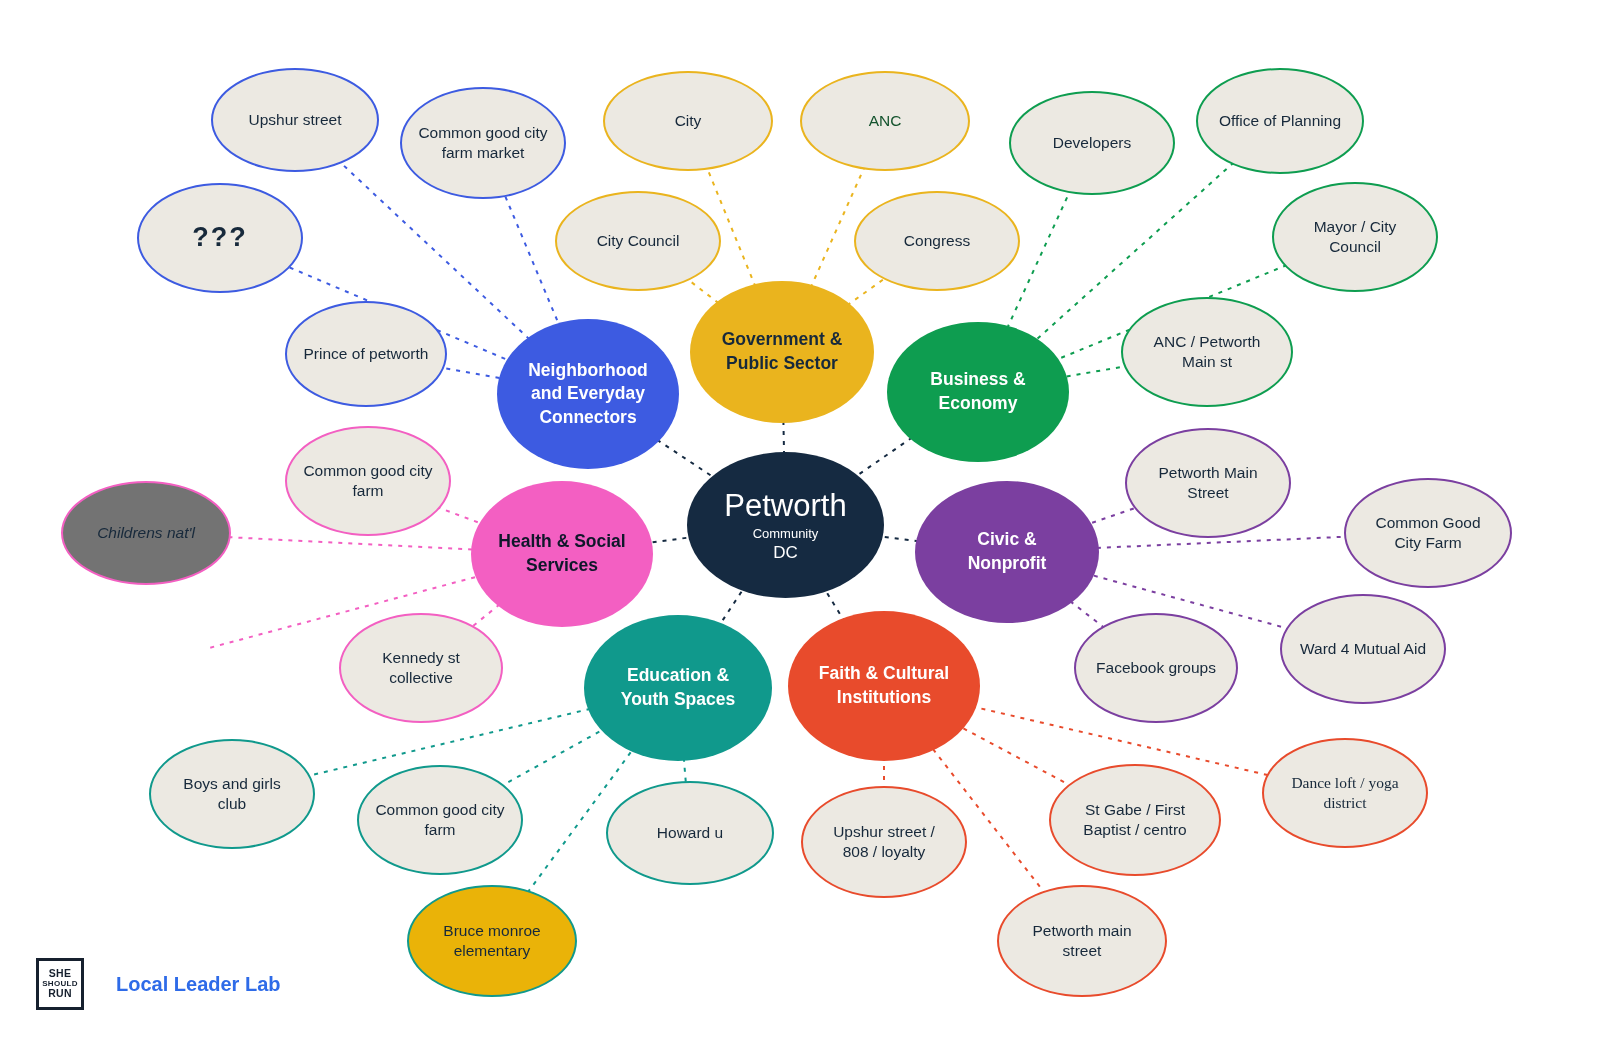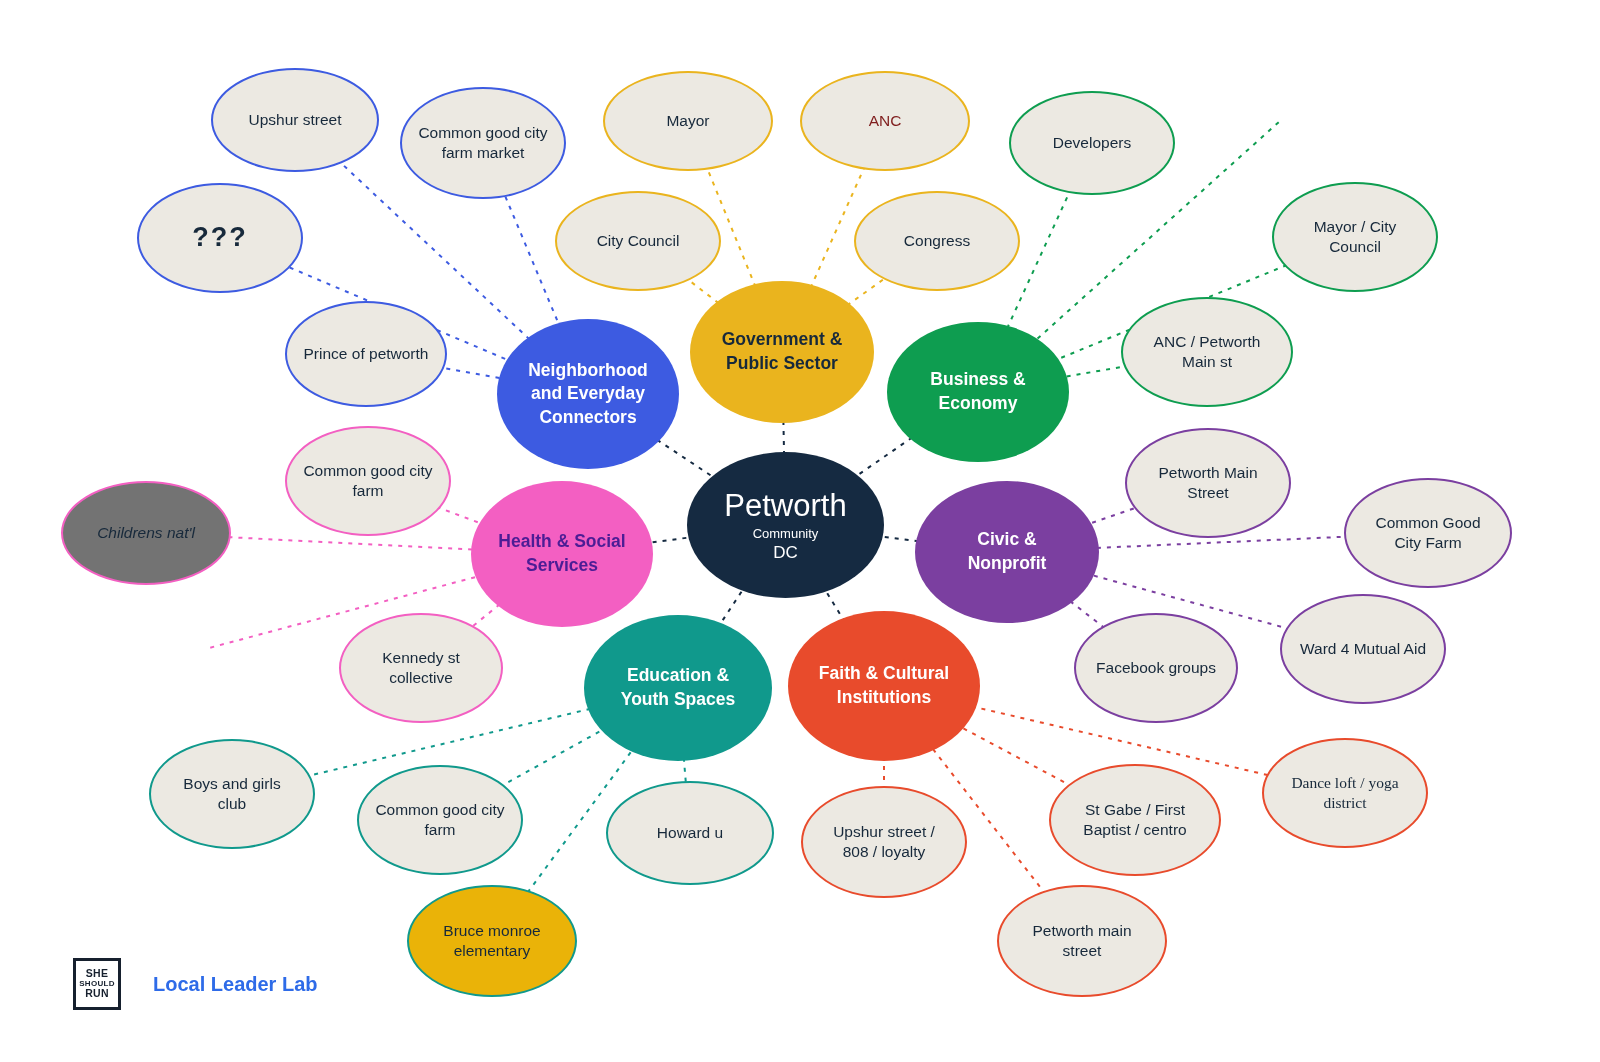--- a/index.html
+++ b/index.html
@@ -26,21 +26,21 @@
     background:#152A41; color:#fff; flex-direction:column; padding:16px;
     z-index:2;
   }
   .center-title { font-size:31px; line-height:1.25; }
   .center-sub { font-size:13px; font-weight:400; line-height:1.25; }
   .center-region { font-size:17px; line-height:1.25; }
   .footer { position:absolute; left:36px; top:958px; display:flex; align-items:center; gap:32px; }
   .logo {
     width:48px; height:52px; border:3px solid #16202E;
     display:flex; flex-direction:column; align-items:center; justify-content:center;
-    color:#16202E; font-weight:800; font-size:10.5px; line-height:1.1; letter-spacing:0.3px;margin-left:37px;
+    color:#16202E; font-weight:800; font-size:10.5px; line-height:1.1; letter-spacing:0.3px;
   }
   .logo .mid { font-size:8px; }
   .brand { font-size:20px; font-weight:700; }
 </style>
 </head>
 <body>
 
 <div class="canvas" style="background: rgb(255, 255, 255);">
 
   <svg class="lines">
@@ -100,46 +100,49 @@
     <span class="big">???</span>
   </div>
   <div class="node leaf" style="left: 285px; top: 301px; width: 162px; height: 106px; border-color: rgb(61, 91, 225); background: rgb(236, 233, 226); color: rgb(23, 41, 59);">
     <span>Prince of petworth</span>
   </div>
 
   <div class="node category" style="left: 690px; top: 281px; width: 184px; height: 142px; background: rgb(234, 180, 30); color: rgb(23, 41, 59);">
     <span>Government &amp; Public Sector</span>
   </div>
   <div class="node leaf" style="left: 603px; top: 71px; width: 170px; height: 100px; border-color: rgb(234, 180, 30); background: rgb(236, 233, 226); color: rgb(23, 41, 59);">
-    <span>Mayor</span>
-  </div>
-  <div class="node leaf" style="left: 800px; top: 71px; width: 170px; height: 100px; border-color: rgb(234, 180, 30); background: rgb(236, 233, 226); color: #7f1d1d;">
+    <span>City</span>
+  </div>
+  <div class="node leaf" style="left: 800px; top: 71px; width: 170px; height: 100px; border-color: rgb(234, 180, 30); background: rgb(236, 233, 226); color: #14532d;">
     <span>ANC</span>
   </div>
   <div class="node leaf" style="left: 555px; top: 191px; width: 166px; height: 100px; border-color: rgb(234, 180, 30); background: rgb(236, 233, 226); color: rgb(23, 41, 59);">
     <span>City Council</span>
   </div>
   <div class="node leaf" style="left: 854px; top: 191px; width: 166px; height: 100px; border-color: rgb(234, 180, 30); background: rgb(236, 233, 226); color: rgb(23, 41, 59);">
     <span>Congress</span>
   </div>
 
   <div class="node category" style="left: 887px; top: 322px; width: 182px; height: 140px; background: rgb(14, 157, 80); color: rgb(255, 255, 255);">
     <span>Business &amp; Economy</span>
   </div>
   <div class="node leaf" style="left: 1009px; top: 91px; width: 166px; height: 104px; border-color: rgb(14, 157, 80); background: rgb(236, 233, 226); color: rgb(23, 41, 59);">
     <span>Developers</span>
   </div>
+  <div class="node leaf" style="left: 1196px; top: 68px; width: 168px; height: 106px; border-color: rgb(14, 157, 80); background: rgb(236, 233, 226); color: rgb(23, 41, 59);">
+    <span>Office of Planning</span>
+  </div>
   <div class="node leaf" style="left: 1272px; top: 182px; width: 166px; height: 110px; border-color: rgb(14, 157, 80); background: rgb(236, 233, 226); color: rgb(23, 41, 59);">
     <span>Mayor / City Council</span>
   </div>
   <div class="node leaf" style="left: 1121px; top: 297px; width: 172px; height: 110px; border-color: rgb(14, 157, 80); background: rgb(236, 233, 226); color: rgb(23, 41, 59);">
     <span>ANC / Petworth Main st</span>
   </div>
 
-  <div class="node category" style="left: 471px; top: 481px; width: 182px; height: 146px; background: rgb(243, 95, 194); color: #4c1d95;">
+  <div class="node category" style="left: 471px; top: 481px; width: 182px; height: 146px; background: rgb(243, 95, 194); color: #0f172a;">
     <span>Health &amp; Social Services</span>
   </div>
   <div class="node leaf" style="left: 285px; top: 426px; width: 166px; height: 110px; border-color: rgb(243, 95, 194); background: rgb(236, 233, 226); color: rgb(23, 41, 59);">
     <span>Common good city farm</span>
   </div>
   <div class="node leaf" style="left: 61px; top: 481px; width: 170px; height: 104px; border-color: rgb(243, 95, 194); background: #737373; color: rgb(23, 41, 59); font-style: italic;">
     <span>Childrens nat'l</span>
   </div>
   <div class="node leaf" style="left: 339px; top: 613px; width: 164px; height: 110px; border-color: rgb(243, 95, 194); background: rgb(236, 233, 226); color: rgb(23, 41, 59);">
     <span>Kennedy st collective</span>

